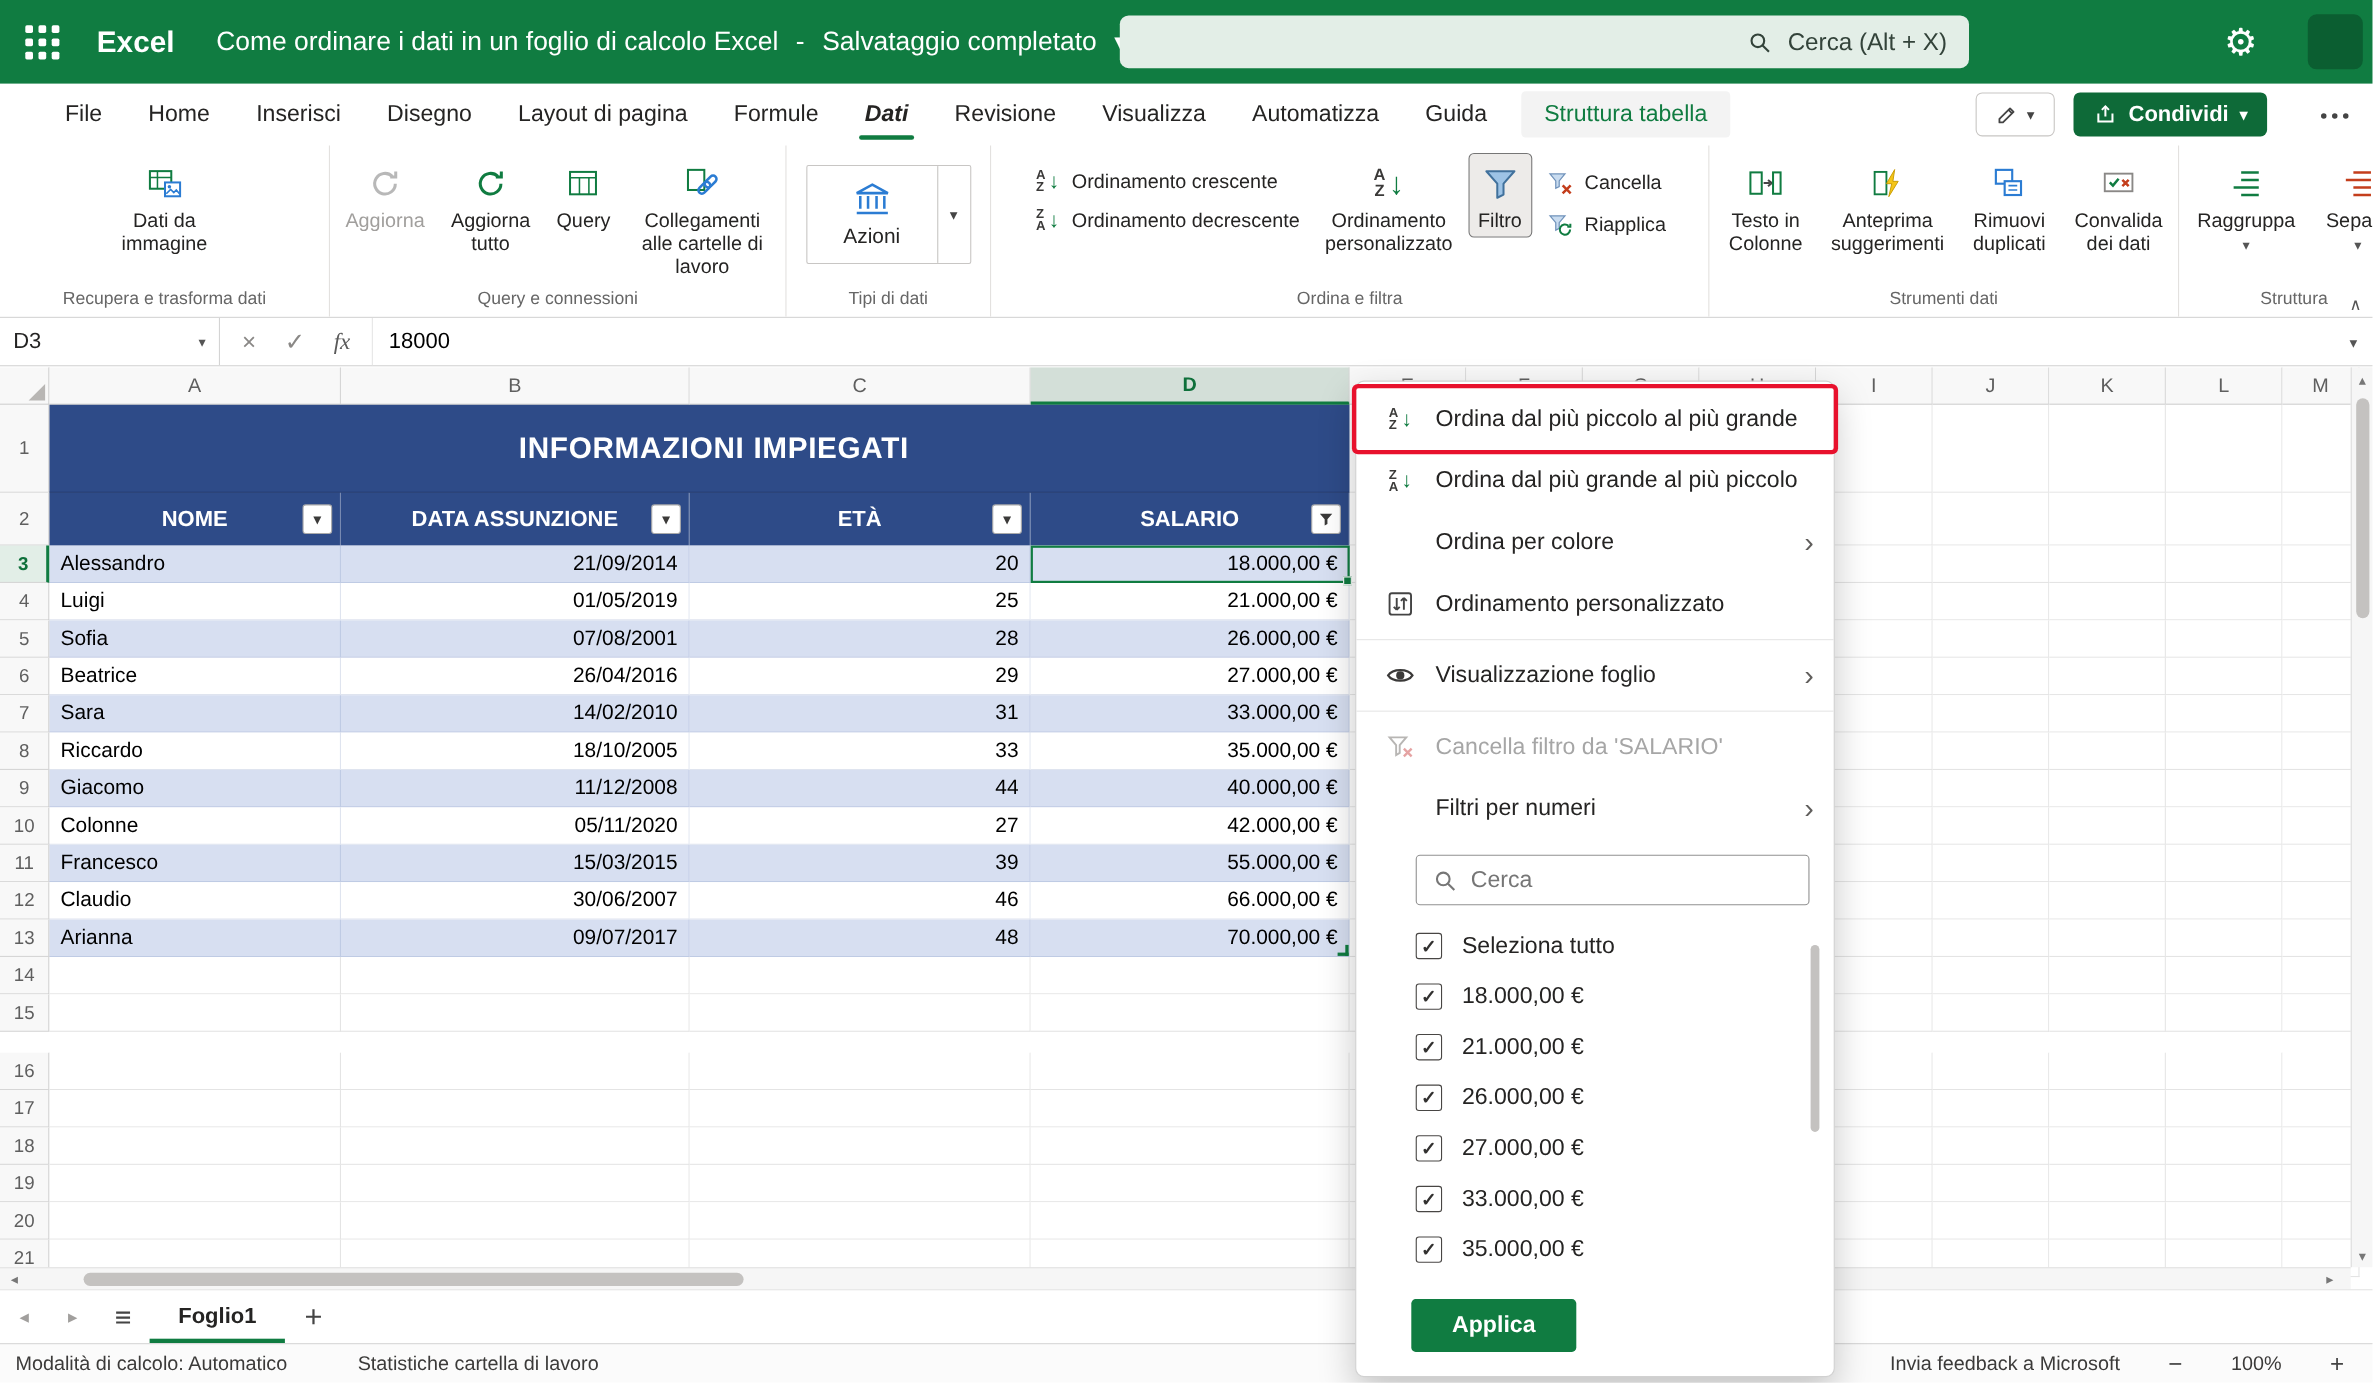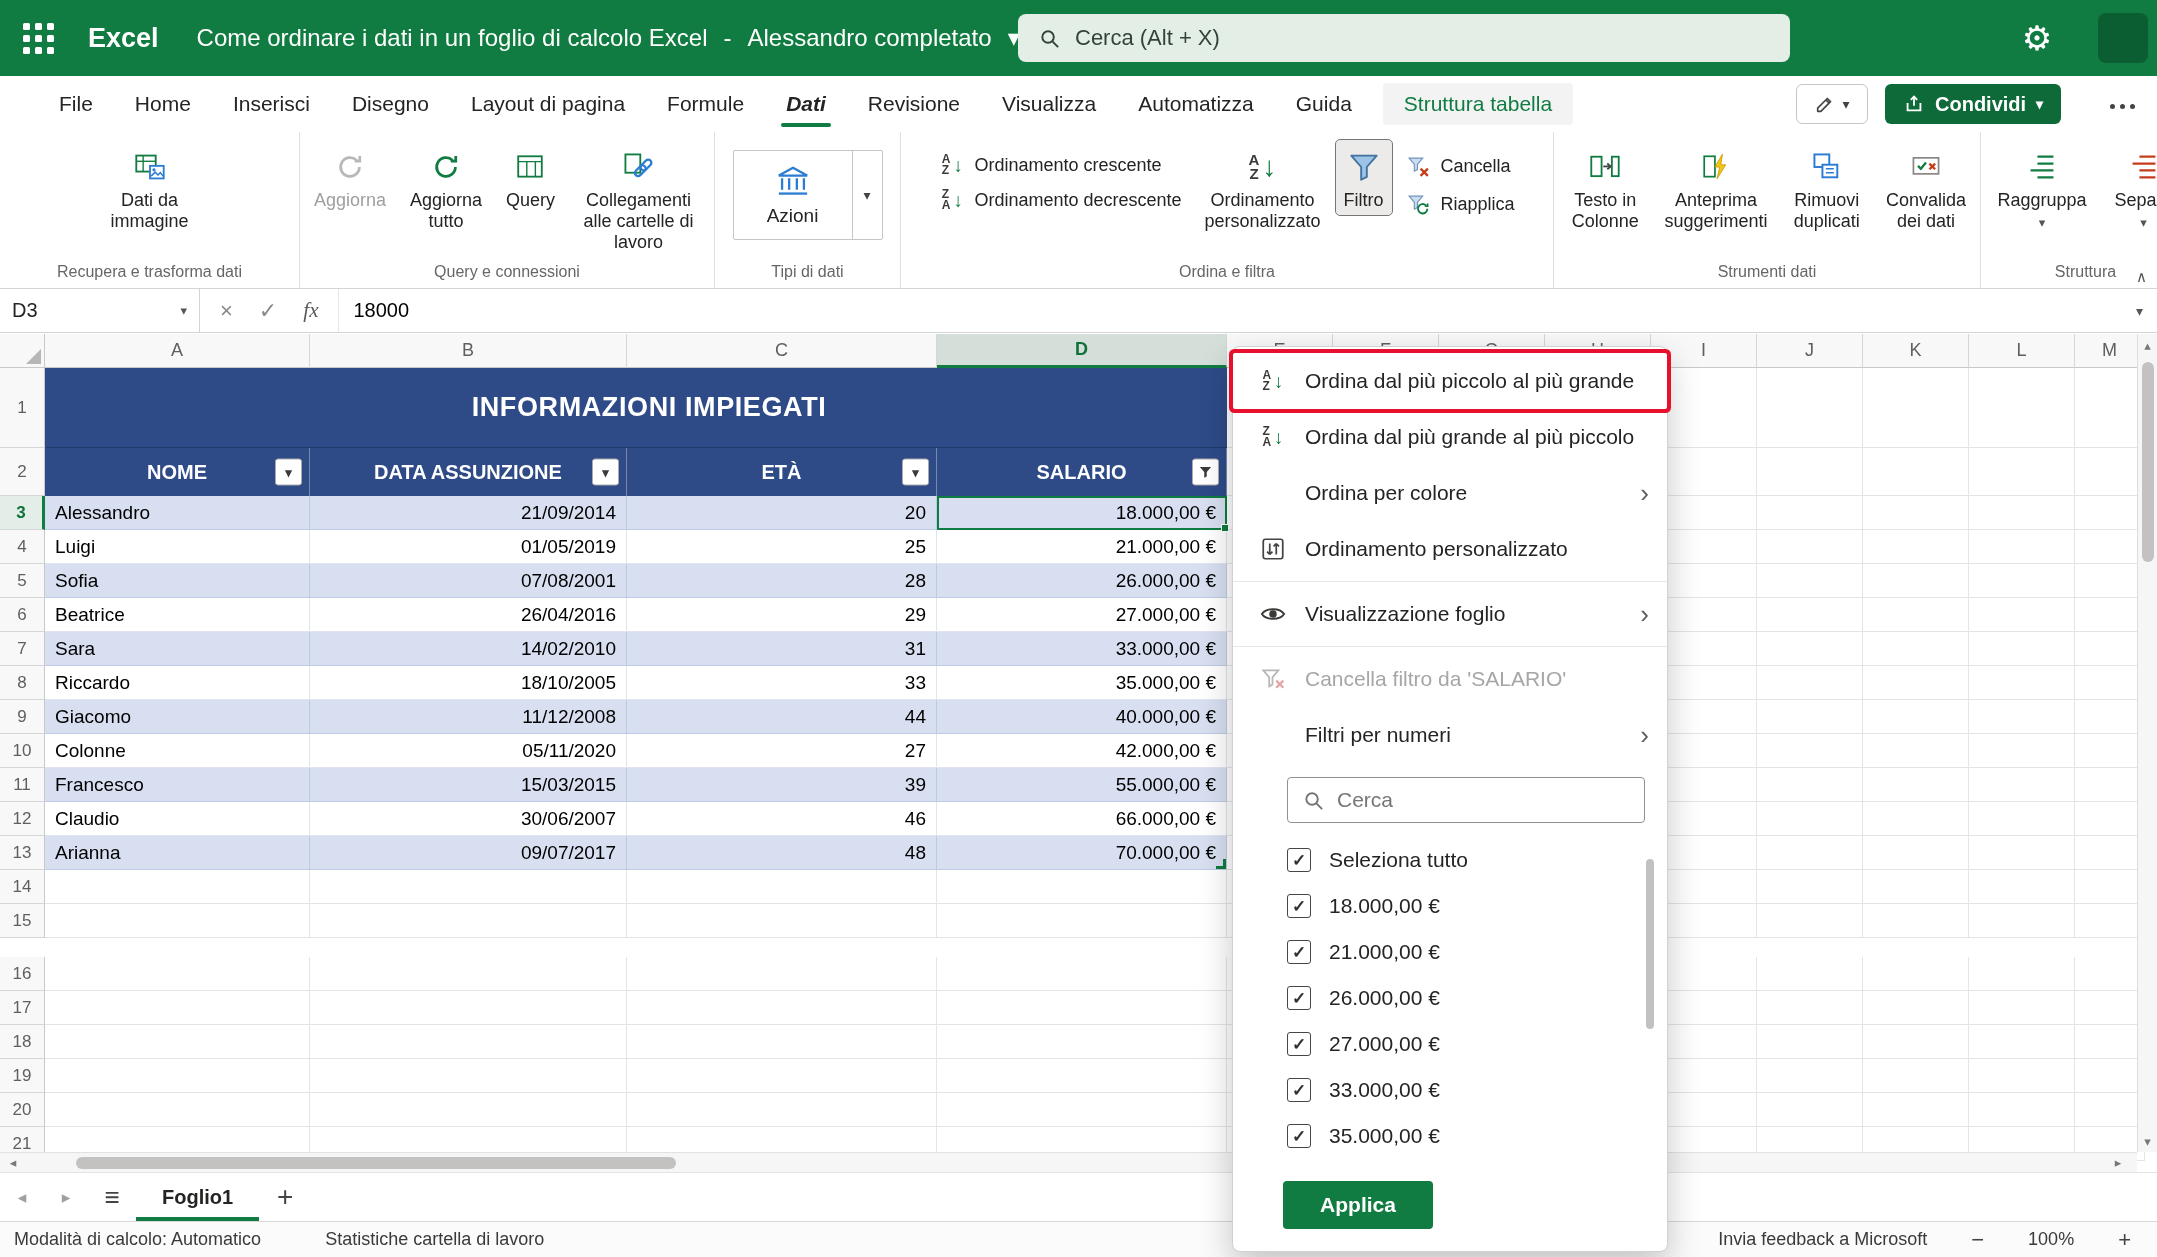--- a/index.html
+++ b/index.html
@@ -6,21 +6,21 @@
   html,body{width:2157px;height:1257px;}
   body{font-family:"Liberation Sans",sans-serif;overflow:hidden;position:relative;background:#fff;-webkit-user-select:none;user-select:none;}
   .ic svg{display:block}
   
   .topbar{position:absolute;left:0;top:0;width:2157px;height:76px;background:#107C41;display:flex;align-items:center;color:#fff;z-index:20;}
   .waffle{width:76px;height:76px;display:flex;align-items:center;justify-content:center;cursor:pointer;}
   .waffle-grid{display:grid;grid-template-columns:repeat(3,7px);gap:5px}
   .waffle-grid i{width:7px;height:7px;background:#fff;border-radius:1.5px;display:block}
   .app-name{font-size:27px;font-weight:bold;margin:0 38px 0 12px;}
   .doc-title{font-size:24px;display:flex;align-items:center;gap:16px;white-space:nowrap;}
-  .search-pill{position:absolute;left:1018px;top:14px;width:772px;height:48px;background:#E3EEE7;border-radius:8px;display:flex;align-items:center;gap:14px;padding:0 20px;color:#33433A;font-size:22px;cursor:text;}
+  .search-pill{position:absolute;left:1018px;top:14px;width:772px;height:48px;background:#E3EEE7;border-radius:8px;display:flex;align-items:center;gap:14px;padding:0 20px;color:#33433A;font-size:22px;cursor:text;justify-content:flex-end;}
   .search-pill .ic{color:#33433A;}
   .gear-btn{position:absolute;left:2012px;top:14px;width:50px;height:48px;display:flex;align-items:center;justify-content:center;font-size:34px;color:#fff;cursor:pointer;}
   .account-btn{position:absolute;left:2098px;top:13px;width:50px;height:50px;border-radius:8px;background:#0B five;} 
   .account-btn{background:#0B5E31;}
   
   .tabrow{position:absolute;left:0;top:76px;width:2157px;height:56px;background:#fff;display:flex;align-items:center;padding-left:38px;z-index:19;}
   .tab{font-size:21px;color:#252423;padding:0 21px;height:100%;display:flex;align-items:center;cursor:pointer;position:relative;white-space:nowrap;}
   .tab.active{font-weight:bold;font-style:italic;}
   .tab.active::after{content:"";position:absolute;left:16px;right:16px;bottom:5px;height:4px;background:#107C41;border-radius:2px;}
   .tab.contextual{color:#107C41;background:#F3F3F3;border-radius:4px;height:42px;align-self:center;margin-left:10px;}
@@ -142,21 +142,21 @@
           <i></i>
           <i></i>
           <i></i>
         </span>
       </span>
     </div>
   <div class="app-name">Excel</div>
   <div class="doc-title">
     <span>Come ordinare i dati in un foglio di calcolo Excel</span>
     <span>-</span>
-    <span>Alessandro completato</span>
+    <span>Salvataggio completato</span>
     <span class="ic">▾</span>
   </div>
   <div class="search-pill">
     <span class="ic">
         <svg viewBox="0 0 24 24" width="23" height="23" fill="none" stroke="currentColor" stroke-width="2">
           <circle cx="10.5" cy="10.5" r="6"></circle>
           <line x1="15" y1="15" x2="21" y2="21"></line>
         </svg>
       </span>
     <span>Cerca (Alt + X)</span>

